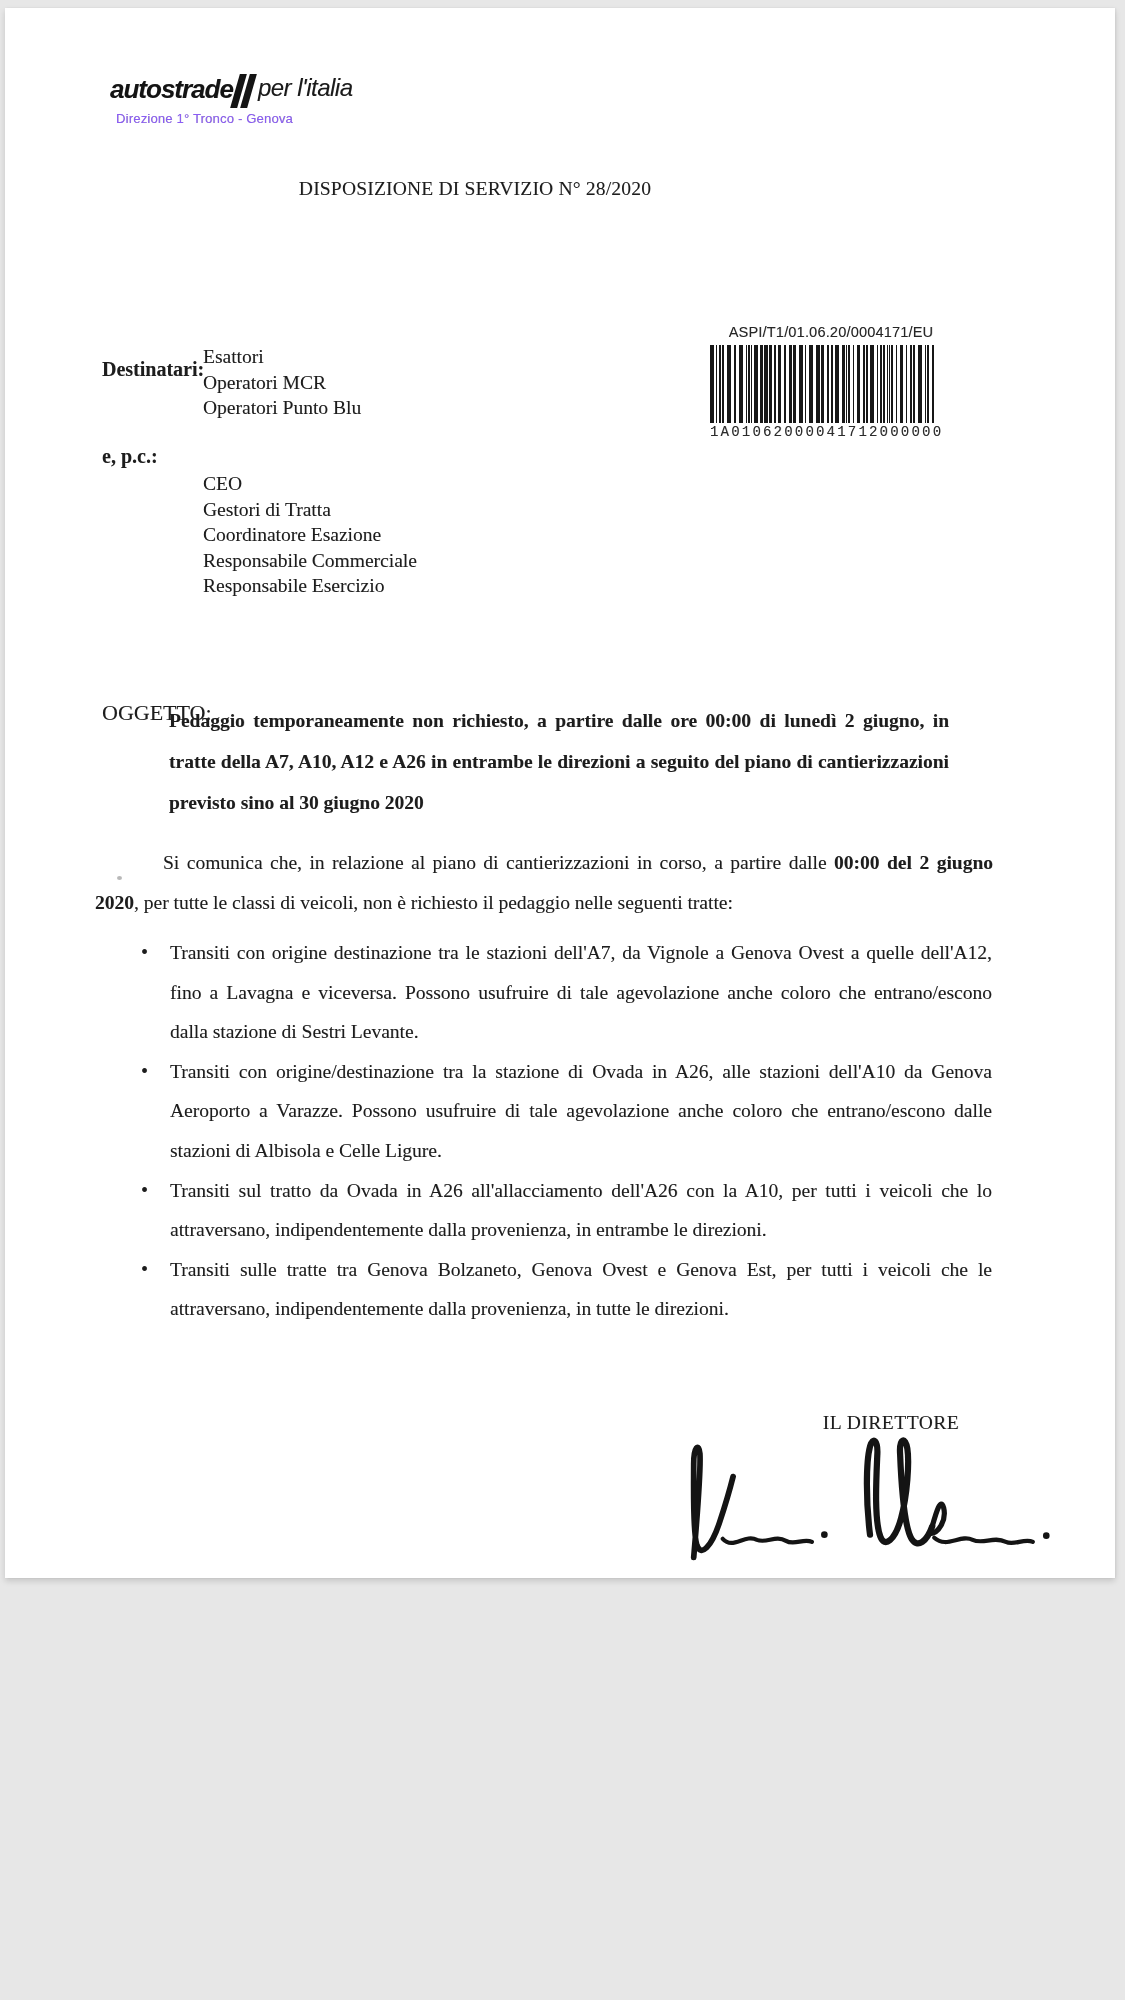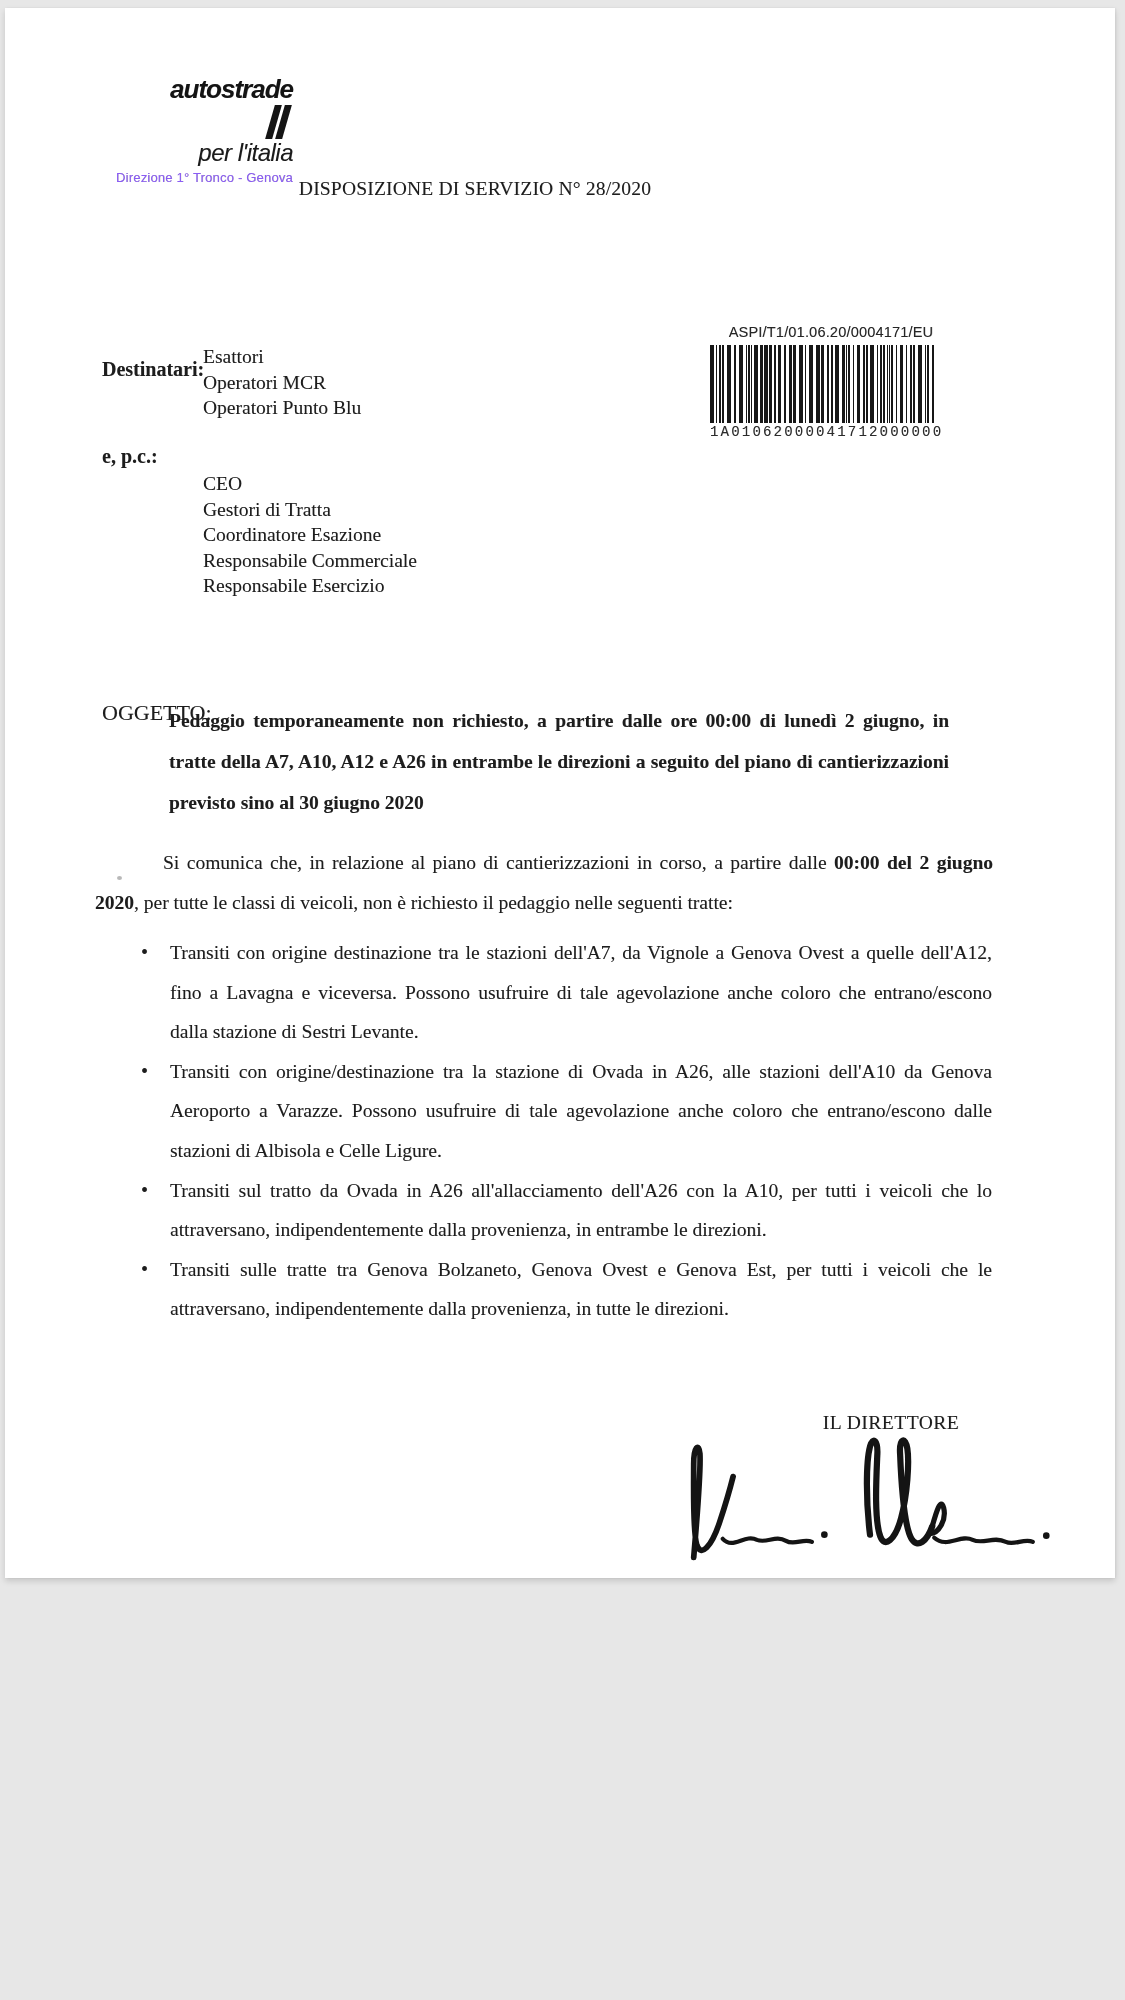--- a/index.html
+++ b/index.html
@@ -13,21 +13,21 @@
   }
   .sheet {
     position:absolute; left:5px; top:8px;
     width:1110px; height:1570px;
     background:#ffffff;
     box-shadow:0 3px 6px rgba(0,0,0,0.15), 1px 0 2px rgba(0,0,0,0.05);
     text-shadow:0.3px 0.3px 0.6px rgba(45,45,45,0.35);
   }
   
   .logo-block { position:absolute; left:105px; top:66px; }
-  .logo-line { display:flex; align-items:flex-end; font-family:"Liberation Sans", sans-serif;flex-direction:column; }
+  .logo-line { display:flex; align-items:flex-start; font-family:"Liberation Sans", sans-serif; }
   .logo-brand { font-weight:bold; font-style:italic; font-size:26px; letter-spacing:-1px; color:#141414; }
   .logo-slashes { display:inline-flex; margin:0 6px 0 2px; }
   .logo-slashes i { display:block; width:7px; height:34px; background:#141414; transform:skewX(-16deg); }
   .logo-slashes i + i { margin-left:3px; }
   .logo-suffix { font-style:italic; font-size:24px; font-weight:400; letter-spacing:-0.5px; color:#1a1a1a; }
   .logo-division { font-family:"Liberation Sans", sans-serif; font-size:13px; color:#8b5cf6; margin:3px 0 0 6px; letter-spacing:0.2px; }
   
   .doc-title {
     position:absolute; left:0; top:170px; width:940px;
     text-align:center; font-weight:normal; font-size:19.5px; letter-spacing:0.2px;

